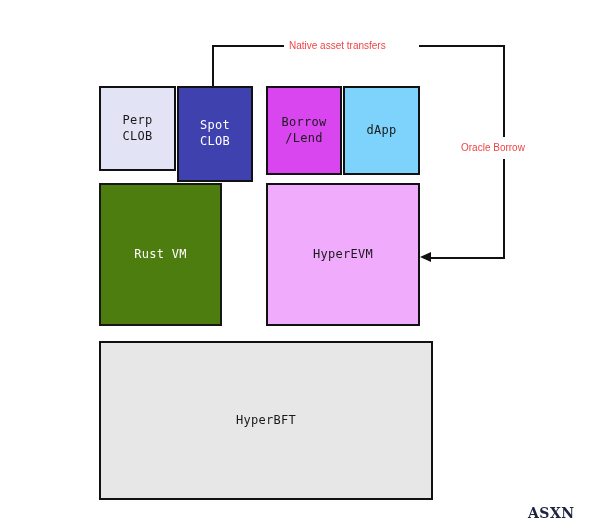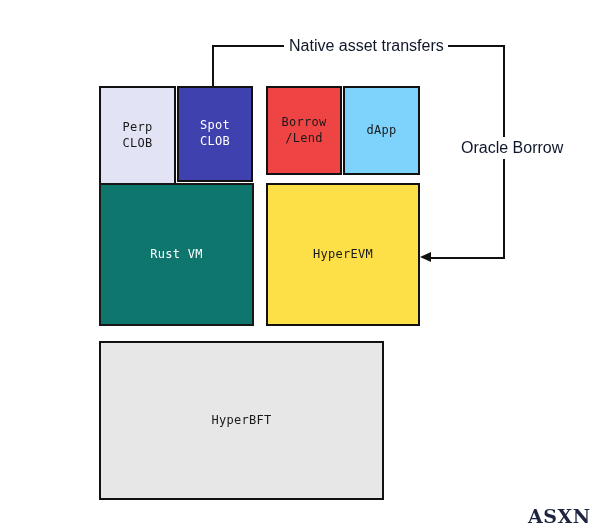--- a/index.html
+++ b/index.html
@@ -37,52 +37,52 @@
     font-size: 12px;
     line-height: 1.32;
     letter-spacing: 0.3px;
     color: #1a1a1a;
     white-space: pre-line;
     user-select: none;
   }
 
   
   #box-perp-clob {
-    left: 99px;  top: 86px;  width: 77px;  height: 99px;
+    left: 99px;  top: 86px;  width: 77px;  height: 85px;
     background: #e3e3f6;
   }
   #box-spot-clob {
     left: 177px; top: 86px;  width: 76px;  height: 96px;
     background: #3f41ae;
     color: #ffffff;
   }
   #box-borrow-lend {
     left: 266px; top: 86px;  width: 76px;  height: 89px;
-    background: #ef4444;
+    background: #d946ef;
   }
   #box-dapp {
     left: 343px; top: 86px;  width: 77px;  height: 89px;
     background: #7dd3fc;
   }
 
   
   #box-rust-vm {
-    left: 99px;  top: 183px; width: 155px; height: 143px;
-    background: #0f766e;
+    left: 99px;  top: 183px; width: 123px; height: 143px;
+    background: #4d7c0f;
     color: #ffffff;
     border-color: #171717;
   }
   #box-hyperevm {
     left: 266px; top: 183px; width: 154px; height: 143px;
-    background: #fde047;
+    background: #f0abfc;
   }
 
   
   #box-hyperbft {
-    left: 99px;  top: 341px; width: 285px; height: 159px;
+    left: 99px;  top: 341px; width: 334px; height: 159px;
     background: #e7e7e7;
   }
 
   
   .line {
     position: absolute;
     background: #111111;
   }
   .line.h { height: 2px; }
   .line.v { width: 2px; }
@@ -104,22 +104,22 @@
     border-top: 5.5px solid transparent;
     border-bottom: 5.5px solid transparent;
     border-right: 11px solid #111111;
   }
 
   
   .edge-label {
     position: absolute;
     background: #ffffff;
     font-family: "Liberation Sans", sans-serif;
-    font-size: 16px;
-    color: #0f172a;
+    font-size: 10px;
+    color: #ef4444;
     white-space: nowrap;
     user-select: none;
   }
   #label-native-asset-transfers {
     left: 285px;
     top: 37px;
     padding: 0 4px;
     line-height: 17px;
   }
   #label-oracle-pricing {
@@ -174,21 +174,21 @@
     font-weight: bold;
     color: #e8c88a;
     letter-spacing: 0px;
     line-height: 23px;
   }
   #watermark-asxn {
     position: absolute;
     left: 528px;
     top: 505px;
     font-family: "DejaVu Serif", "Liberation Serif", serif;
-    font-size: 19px;
+    font-size: 14px;
     font-weight: bold;
     letter-spacing: 0.5px;
     color: #1e2340;
     user-select: none;
   }
 </style>
 </head>
 <body>
 
 <div id="diagram">

